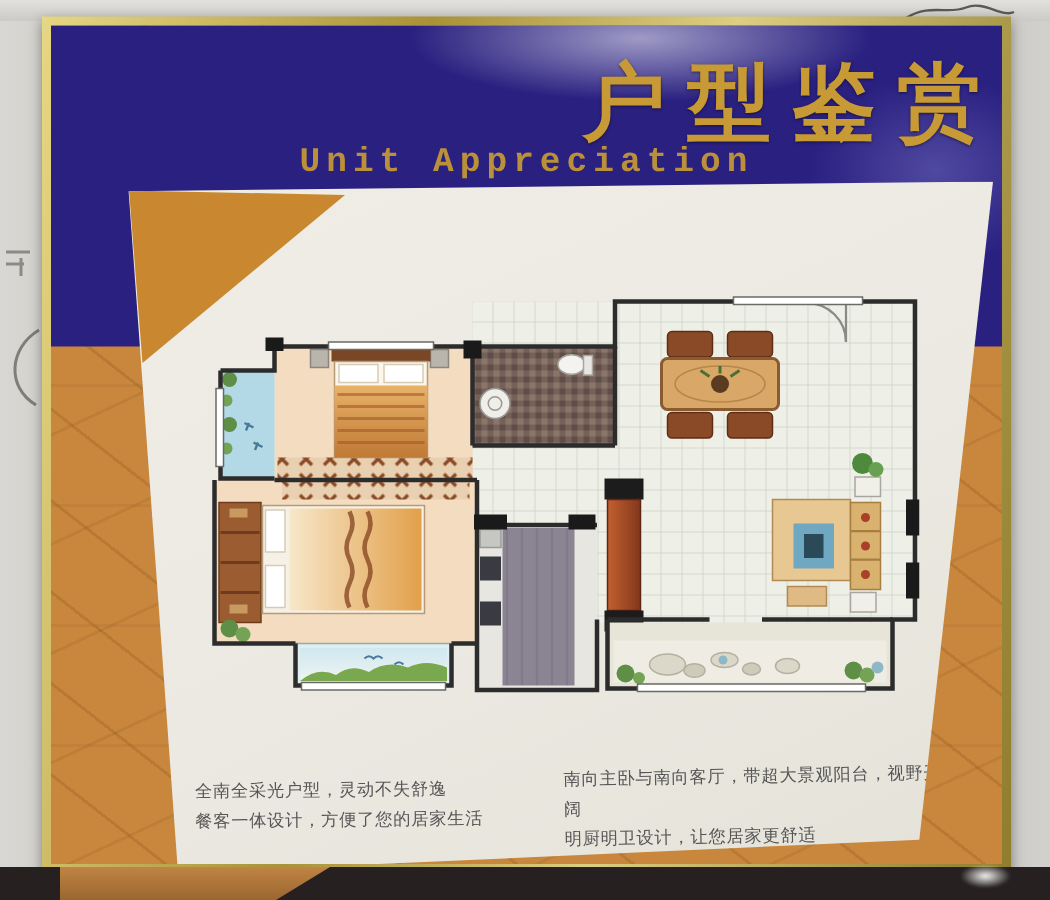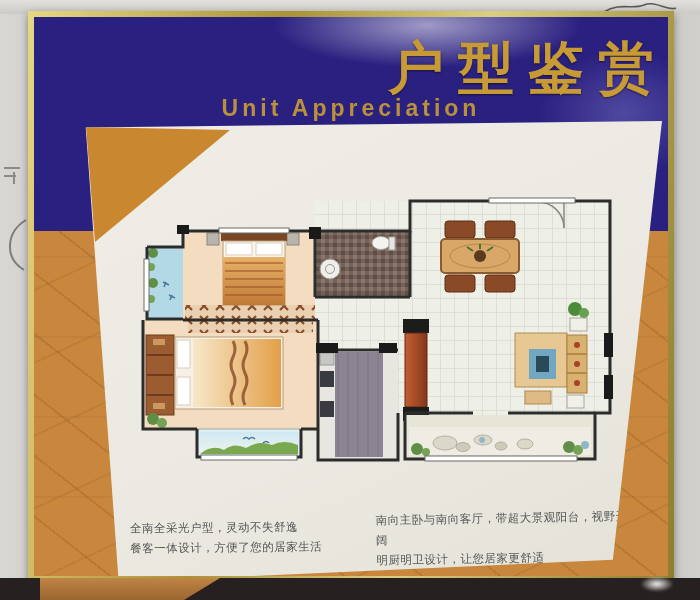--- a/index.html
+++ b/index.html
@@ -39,21 +39,21 @@
   .blue-panel { position:absolute; left:0; top:0; width:100%; height:214px;
     background:
       radial-gradient(ellipse 220px 60px at 62% 4%, rgba(255,255,255,.55), rgba(255,255,255,0) 70%),
       radial-gradient(ellipse 120px 90px at 93% 45%, rgba(150,150,220,.35), rgba(0,0,0,0) 70%),
       var(--header-blue, #2a2080); }
   .title-cn { position:absolute; left:0; top:14px; width:100%; text-align:right;
     font-size:56px; font-weight:bold; letter-spacing:14px; text-indent:14px;
     color:var(--title-gold,#c79a35); text-shadow:0 1px 2px rgba(0,0,0,.5); }
   .title-en { position:absolute; left:0; top:78px; width:100%; text-align:center;
     font-size:23px; font-weight:bold; letter-spacing:4px;
-    color:var(--title-gold,#c79a35); opacity:.92; }
+    color:var(--title-gold,#c79a35); opacity:.92;font-family:Liberation Mono, monospace; }
 
   
   .poster { position:absolute; left:50px; top:104px; width:578px; height:461px;
     background:linear-gradient(155deg,#efede6 0%, #ebe9e1 55%, #e4e2d8 100%);
     clip-path:polygon(0.3% 1.4%, 100% 0%, 91.5% 95.2%, 6% 100%);
     box-shadow:6px 8px 12px rgba(80,50,15,.35); }
   .poster-triangle { position:absolute; left:0; top:0; width:160px; height:130px;
     background:var(--triangle-orange,#c9882f);
     clip-path:polygon(2px 6px, 146px 9px, 11px 121px); }
 

